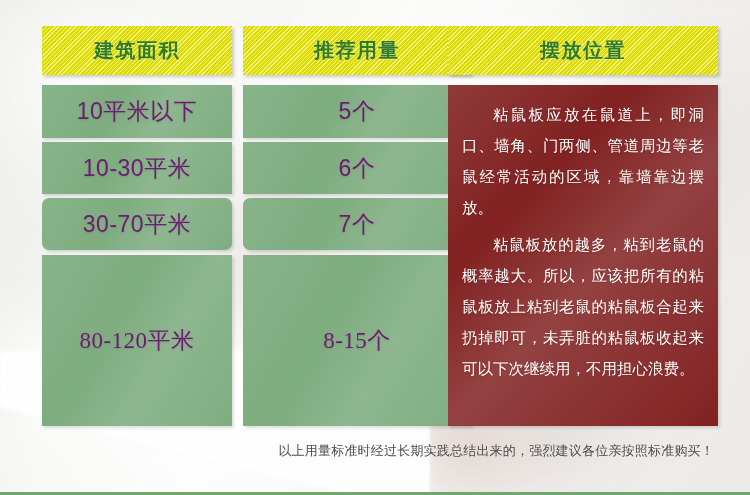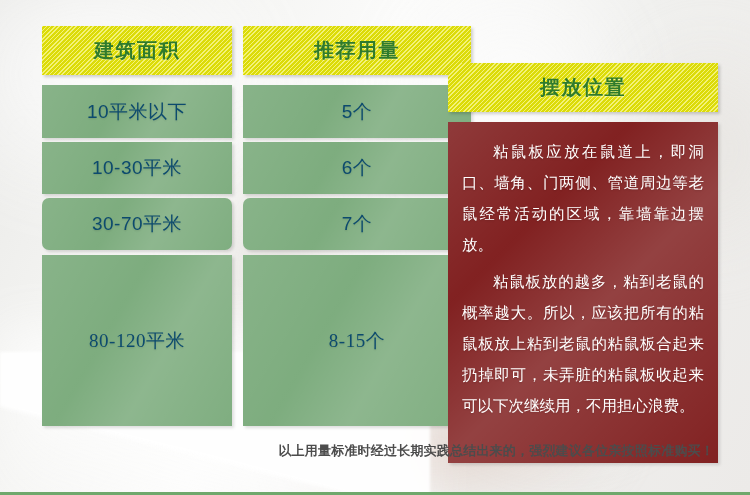--- a/index.html
+++ b/index.html
@@ -76,21 +76,21 @@
     height: 400px;
   }
 
   .col {
     position: absolute;
     top: 0;
     height: 100%;
   }
   .col-area { left: 0px;   width: 190px; }
   .col-qty  { left: 201px; width: 195px; padding-left: 33px; }
-  .col-loc  { left: 406px; width: 270px; margin-top: 37px; }
+  .col-loc  { left: 406px; width: 270px; }
 
   
   .hdr {
     position: absolute;
     left: 0; right: 0;
     top: 0;
     height: 49px;
     background-color: #e9e80c;
     background-image: repeating-linear-gradient(
         135deg,
@@ -129,22 +129,22 @@
     background: linear-gradient(120deg,
         rgba(255,255,255,.10) 0%,
         rgba(255,255,255,.02) 38%,
         rgba(255,255,255,.14) 62%,
         rgba(255,255,255,.03) 100%);
     pointer-events: none;
   }
   .cell-text {
     position: relative;
     z-index: 2;
-    color: #0c4a6e;
-    font-size: 19px;
+    color: #701a75;
+    font-size: 23px;
     letter-spacing: .5px;
     text-shadow: 0 1px 2px rgba(0,0,0,.12);
   }
 
   
   .r1 { top: 59px;  height: 53px; }
   .r2 { top: 116px; height: 52px; }
   .r3 { top: 172px; height: 52px; border-radius: 7px; }
   .r4 { top: 229px; height: 171px; font-family: Liberation Serif, serif; }
 
@@ -184,21 +184,21 @@
   }
 
   
   .footer {
     position: absolute;
     left: 0; right: 36px;
     top: 442px;
     text-align: right;
     color: #4c4c4c;
     font-size: 13px;
-    font-weight: bold;
+    font-weight: normal;
     letter-spacing: .2px;
   }
 </style>
 </head>
 <body>
 
 <div id="page">
 
   <div class="bg-layer bg-base"></div>
   <div class="bg-layer">

